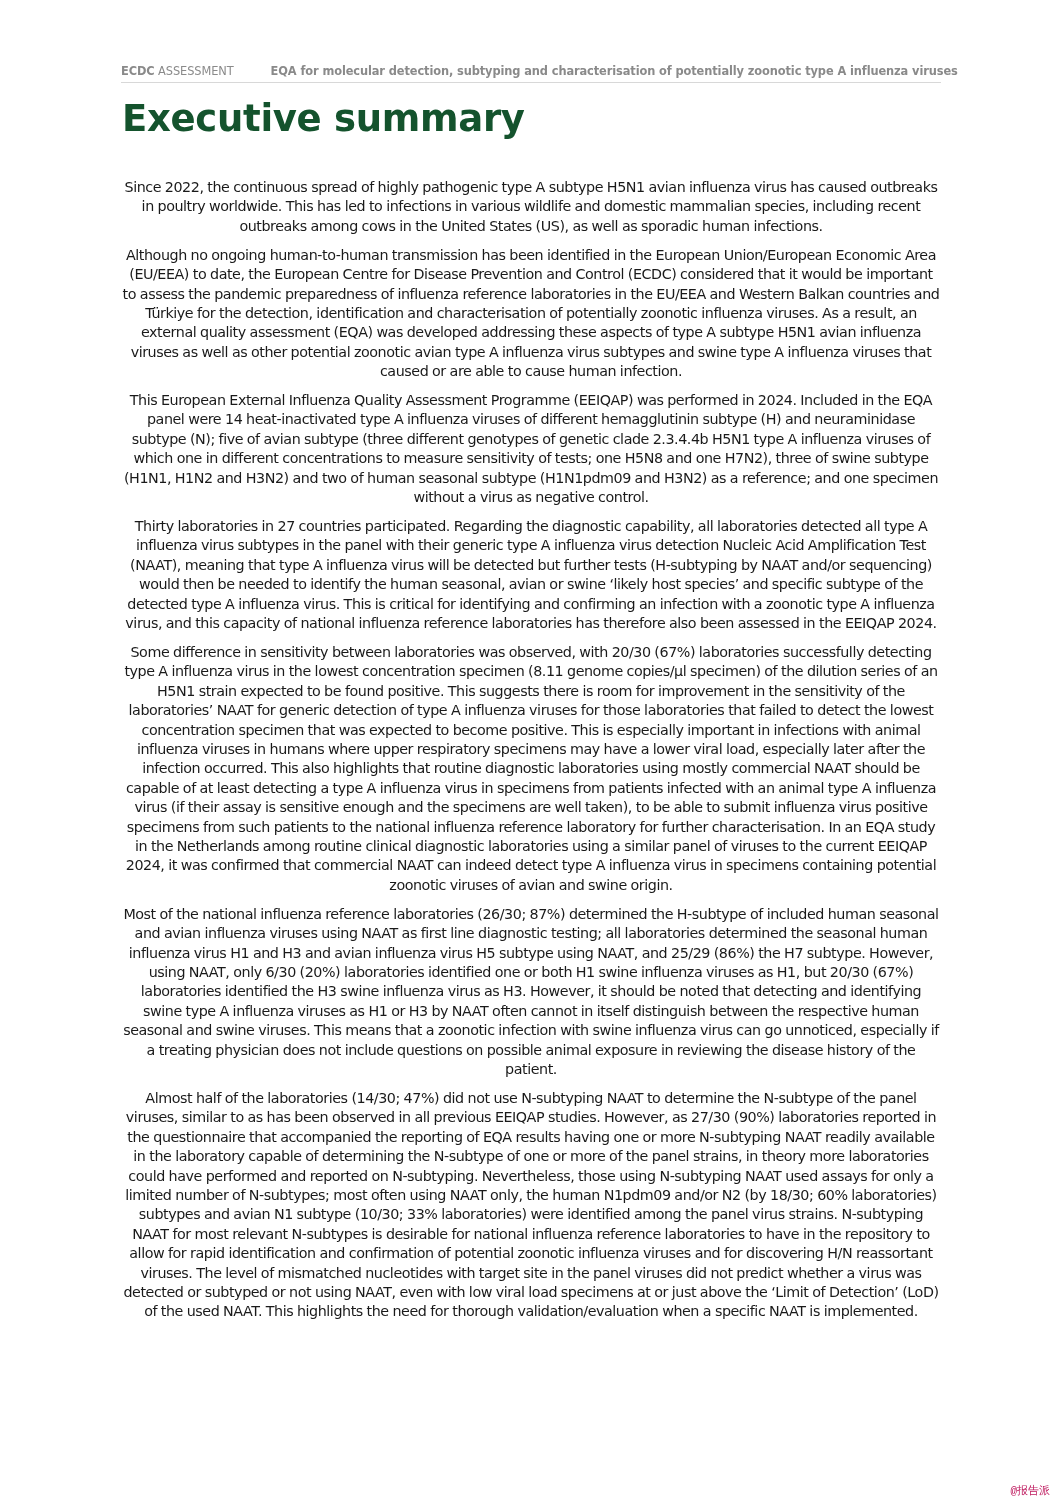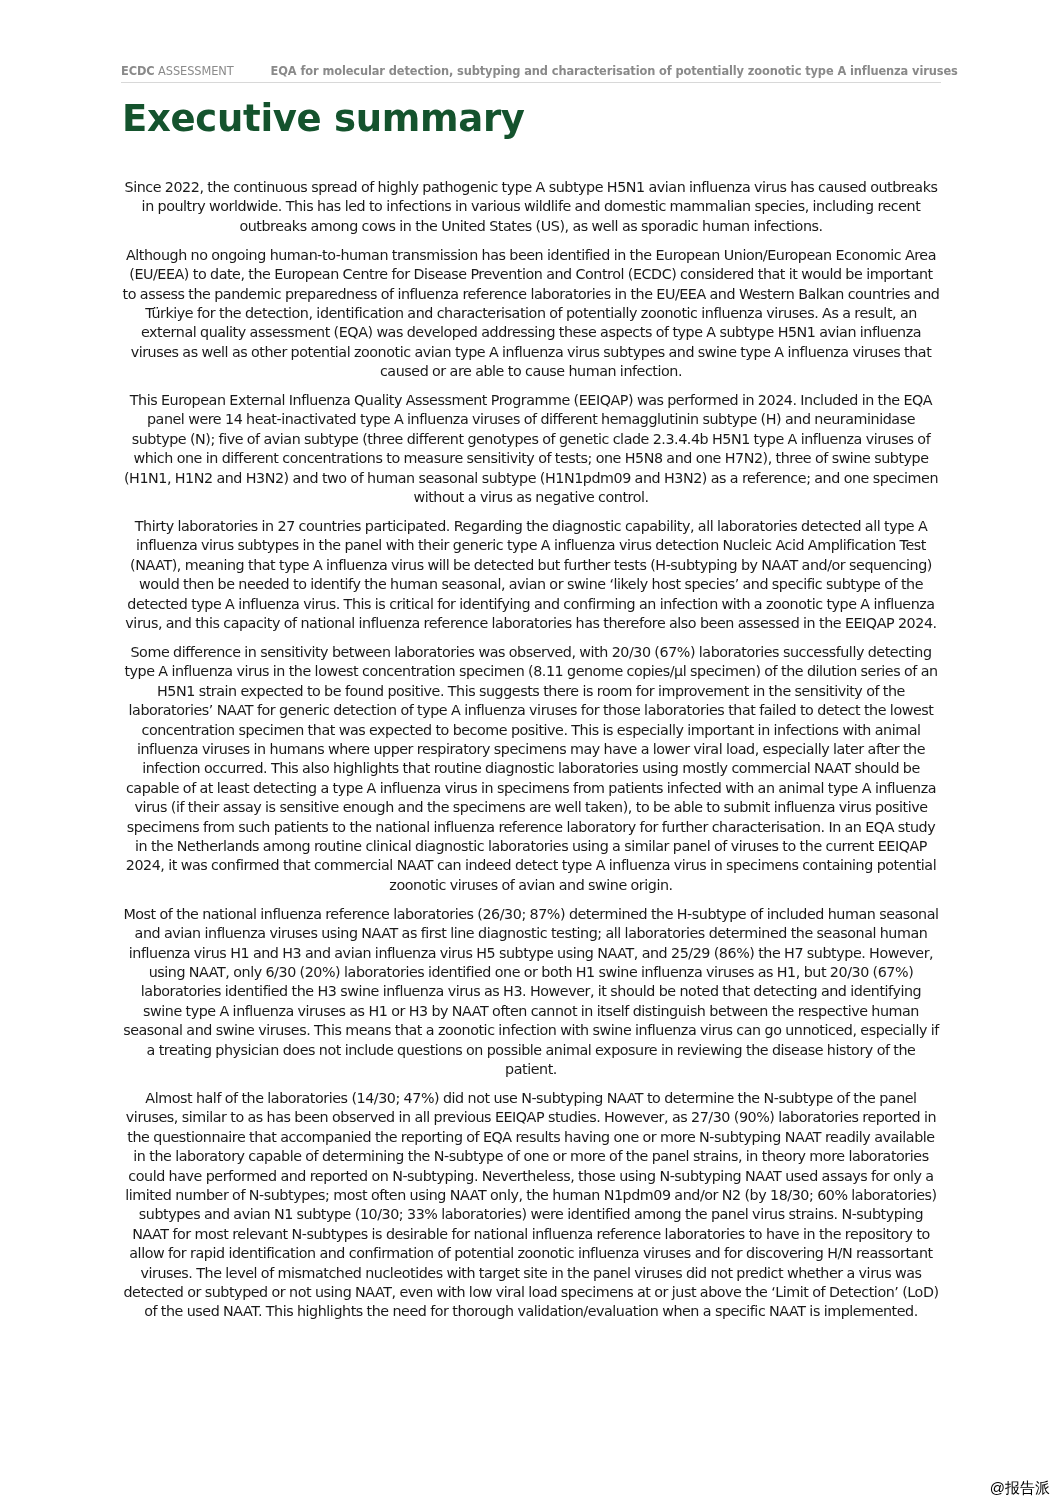--- a/index.html
+++ b/index.html
@@ -9,22 +9,22 @@
            font-size: 11.4px; color: #8a8a8a; white-space: nowrap;
            border-bottom: 1px solid #d8d8d8; padding-bottom: 4px; letter-spacing: -0.1px; }
     .running-header .org { font-weight: bold; }
     .running-header .sep { display: inline-block; width: 30px; }
     .running-header .doc-title { font-weight: bold; }
     .title { position: absolute; left: 121px; top: 96px; margin: 1px;
            font-size: 37px; font-weight: bold; color: #14532d; letter-spacing: -0.3px; }
     .body { position: absolute; left: 121px; top: 178px; width: 820px; text-align: center; }
     .body p { margin: 0 0 9.5px 0; font-size: 14.3px; line-height: 19.4px;
            letter-spacing: -0.45px; word-spacing: -0.3px; }
-    .watermark { position: absolute; right: 10px; bottom: 2px; font-size: 15px;
-           color: #000000; font-family: Liberation Sans, sans-serif; }
+    .watermark { position: absolute; right: 10px; bottom: 2px; font-size: 11px;
+           color: #be185d; font-family: Liberation Mono, monospace; }
   </style>
 </head>
 <body>
 
 <div class="running-header">
   <span class="org">ECDC</span>
   <span>ASSESSMENT</span>
   <span class="sep"></span>
   <span class="doc-title">EQA for molecular detection, subtyping and characterisation of potentially zoonotic type A influenza viruses</span>
 </div>

